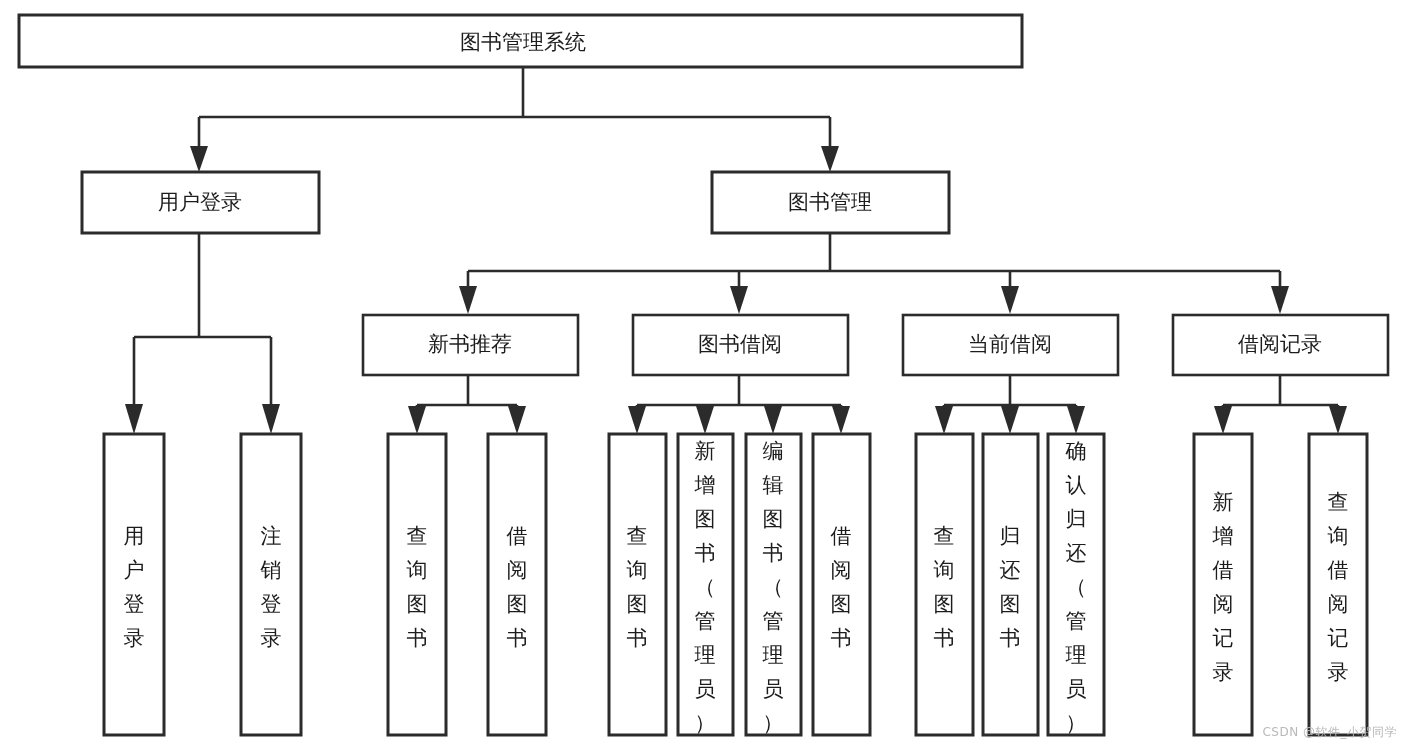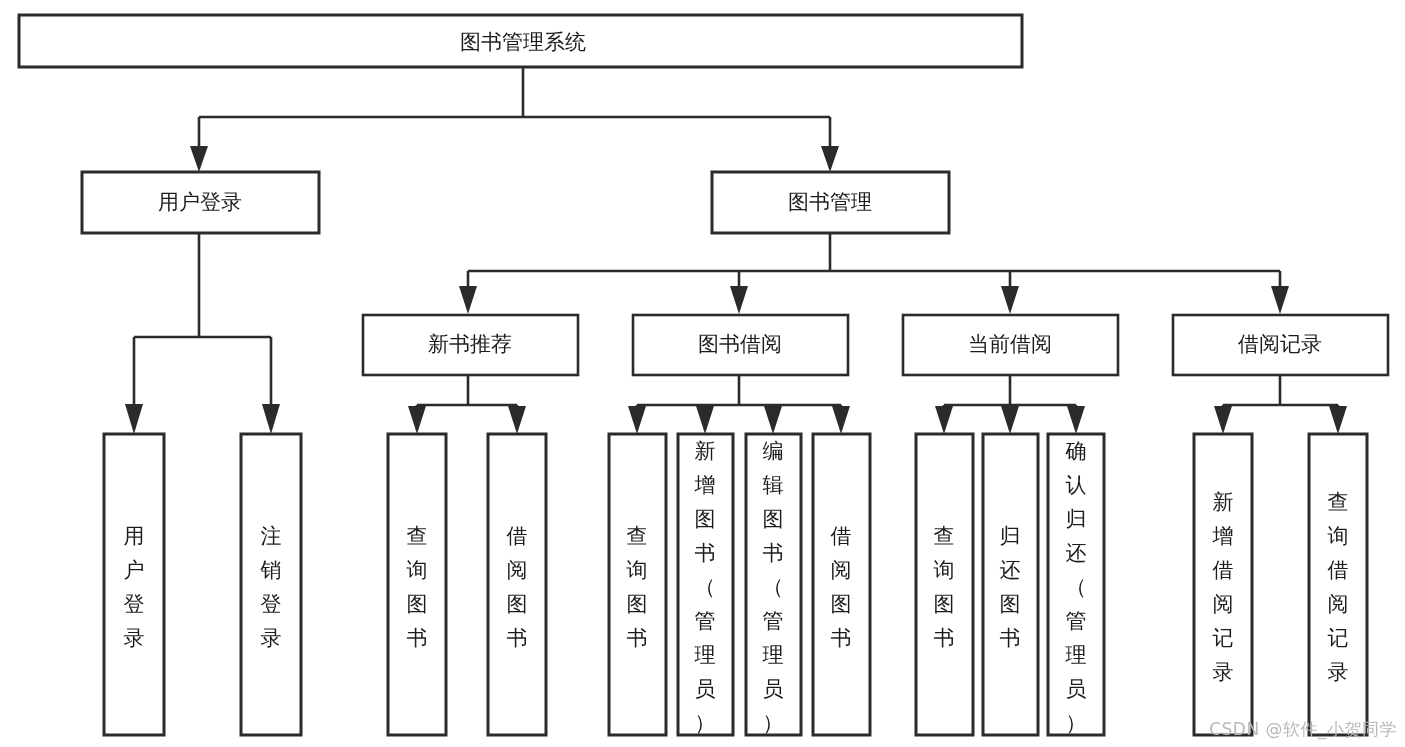--- a/index.html
+++ b/index.html
@@ -56,21 +56,21 @@
     font-family: "DejaVu Sans", "Liberation Sans", sans-serif;
     font-size: 21px;
     fill: #1c1c1c;
     text-anchor: middle;
   }
   .watermark {
     position: absolute;
     right: 8px;
     bottom: 6px;
     font-family: "DejaVu Sans", "Liberation Sans", sans-serif;
-    font-size: 17px;
+    font-size: 12px;
     color: #b9b9b9;
     letter-spacing: 0.5px;
     white-space: nowrap;
     pointer-events: none;
   }
 </style>
 </head>
 <body>
 
 <div id="diagram-root">

